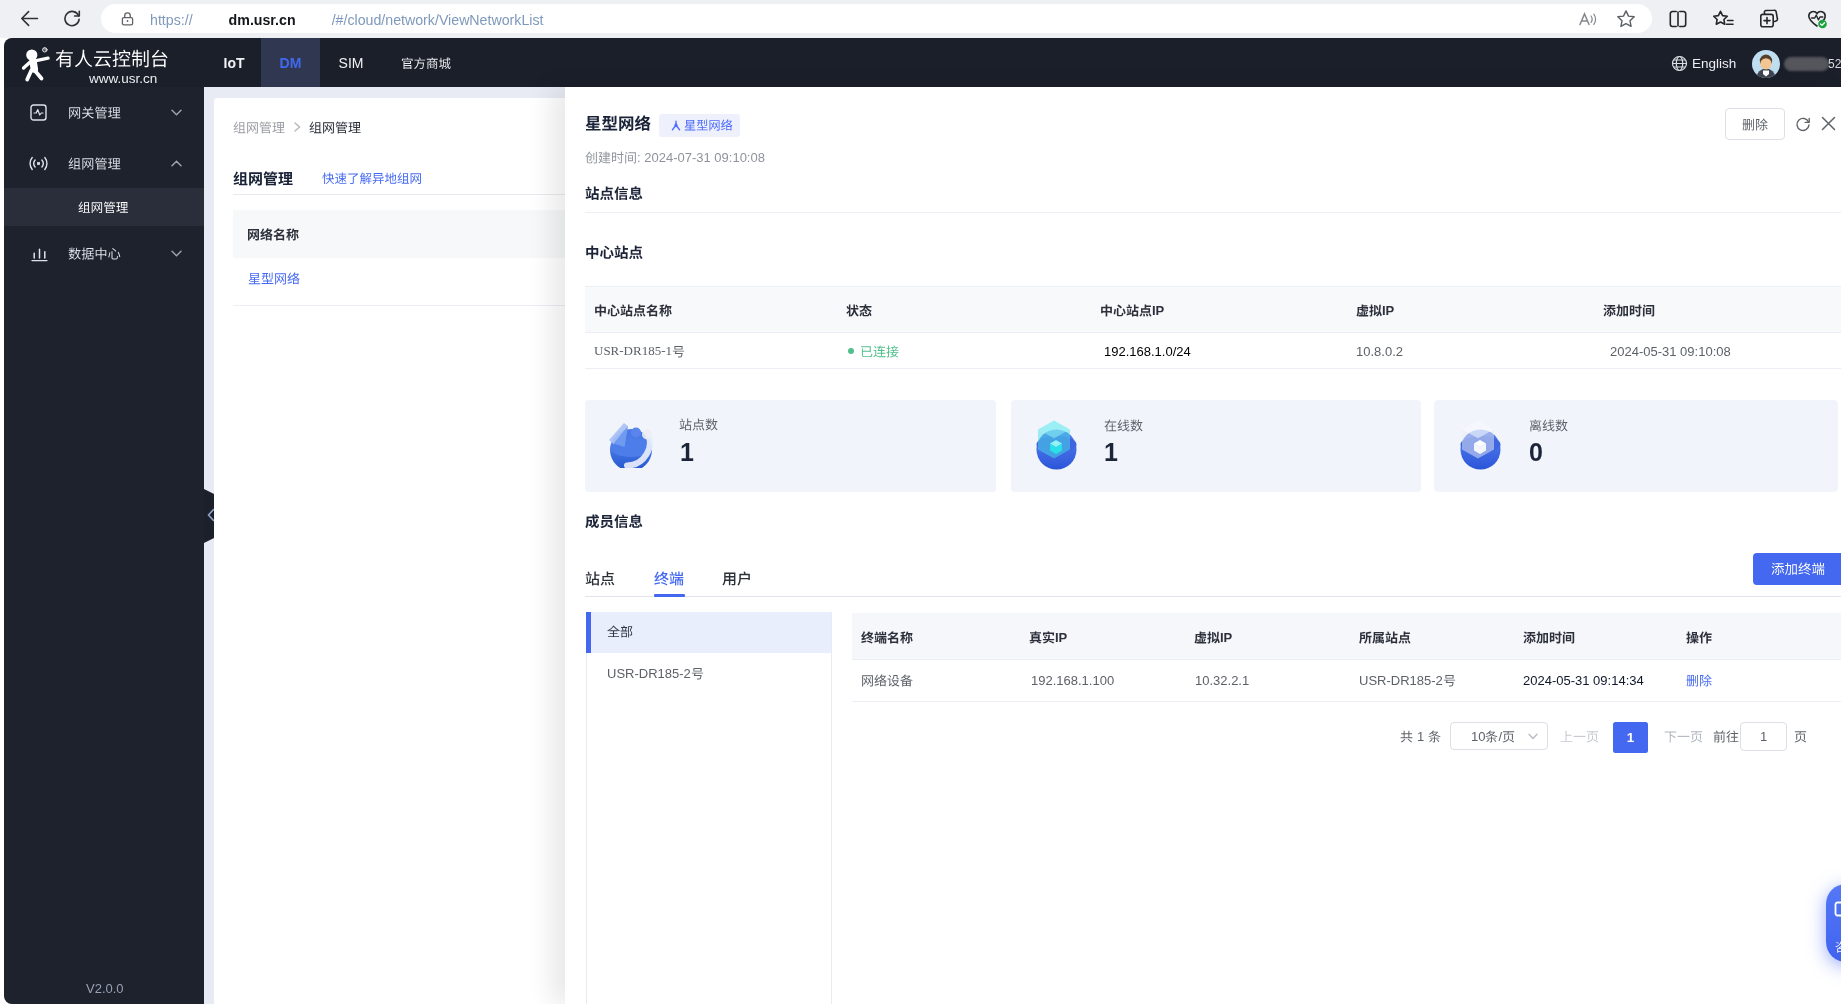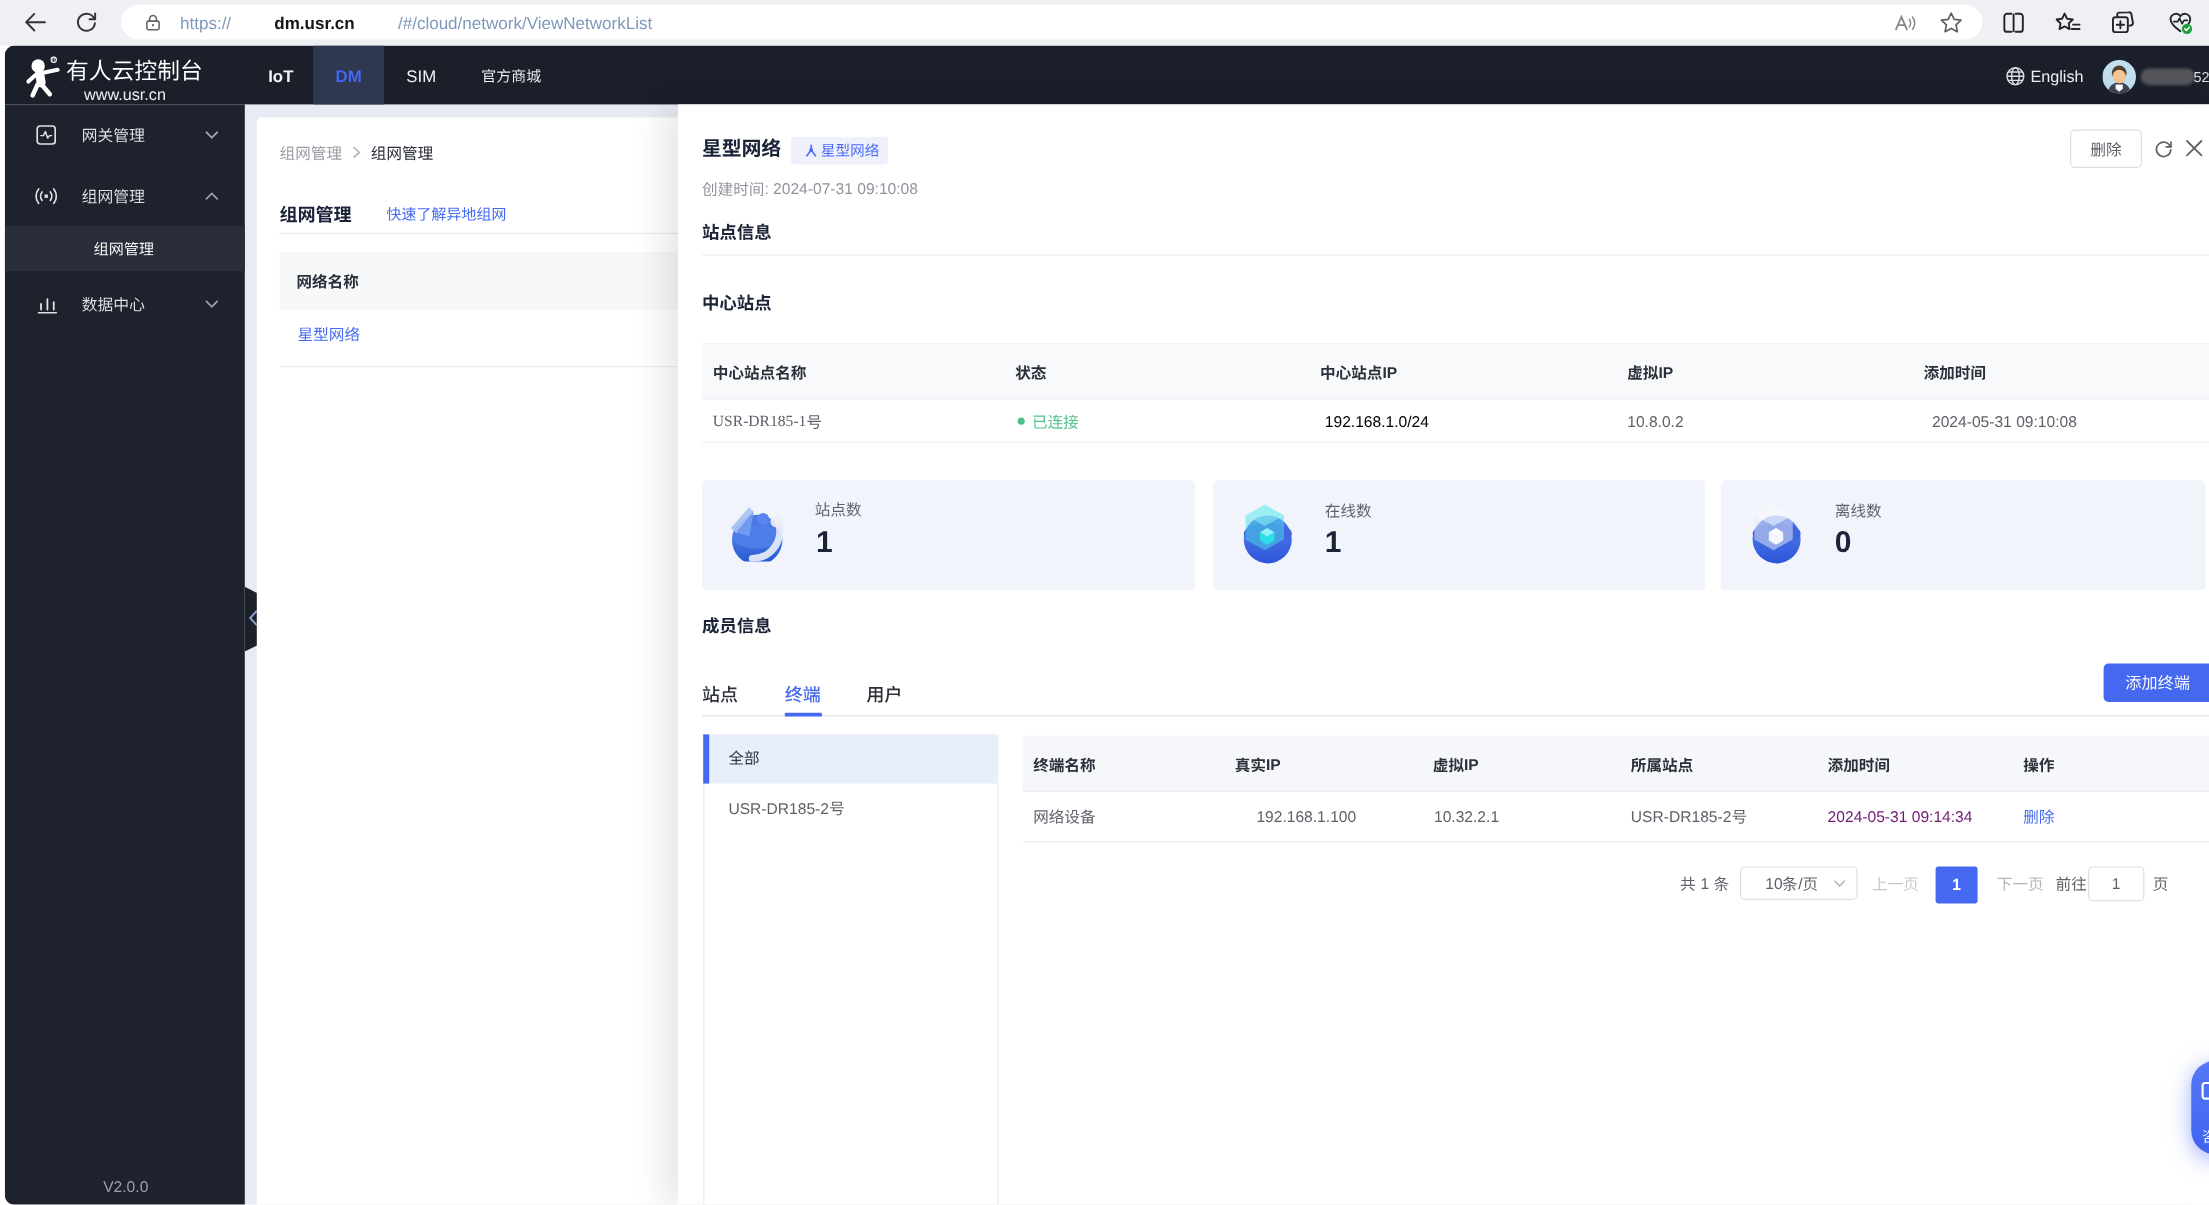--- a/index.html
+++ b/index.html
@@ -170,21 +170,21 @@
 <div style="position:absolute;left:51px;top:7px;height:26px;display:flex;align-items:center;white-space:nowrap;font-size:13px;color:#5d6168;font-weight:400;">
       <svg style="vertical-align:-0.12em;" width="114.0" height="19" viewBox="0 -880 6000 1000" fill="#ffffff">
         <use href="#r6709"></use>
         <use href="#r4eba" x="1000"></use>
         <use href="#r4e91" x="2000"></use>
         <use href="#r63a7" x="3000"></use>
         <use href="#r5236" x="4000"></use>
         <use href="#r53f0" x="5000"></use>
       </svg>
     </div>
-<div style="position:absolute;left:66px;top:31px;height:18px;display:flex;align-items:center;white-space:nowrap;font-size:13.5px;color:#eceef2;font-weight:400;">www.usr.cn</div>
+<div style="position:absolute;left:85px;top:31px;height:18px;display:flex;align-items:center;white-space:nowrap;font-size:13.5px;color:#eceef2;font-weight:400;">www.usr.cn</div>
 <div style="position:absolute;left:216px;top:15px;width:28px;height:20px;display:flex;align-items:center;justify-content:center;white-space:nowrap;font-size:14px;color:#f0f1f4;font-weight:700;">IoT</div>
 <div style="position:absolute;left:257px;top:15px;width:59px;height:20px;display:flex;align-items:center;justify-content:center;white-space:nowrap;font-size:14px;color:#4169f0;font-weight:700;">DM</div>
 <div style="position:absolute;left:333px;top:15px;width:28px;height:20px;display:flex;align-items:center;justify-content:center;white-space:nowrap;font-size:14px;color:#f0f1f4;font-weight:400;">SIM</div>
 <div style="position:absolute;left:397px;top:15px;height:20px;display:flex;align-items:center;white-space:nowrap;font-size:13px;color:#5d6168;font-weight:400;">
       <svg style="vertical-align:-0.12em;" width="50.0" height="12.5" viewBox="0 -880 4000 1000" fill="#f0f1f4">
         <use href="#r5b98"></use>
         <use href="#r65b9" x="1000"></use>
         <use href="#r5546" x="2000"></use>
         <use href="#r57ce" x="3000"></use>
       </svg>
@@ -609,26 +609,26 @@
       </svg>
     </div>
 <div style="position:absolute;left:857px;top:632px;height:20px;display:flex;align-items:center;white-space:nowrap;font-size:13px;color:#5d6168;font-weight:400;">
       <svg style="vertical-align:-0.12em;" width="52.0" height="13" viewBox="0 -880 4000 1000" fill="#5d6168">
         <use href="#r7f51"></use>
         <use href="#r7edc" x="1000"></use>
         <use href="#r8bbe" x="2000"></use>
         <use href="#r5907" x="3000"></use>
       </svg>
     </div>
-<div style="position:absolute;left:1027px;top:632px;height:20px;display:flex;align-items:center;white-space:nowrap;font-size:13px;color:#5d6168;font-weight:400;margin-left:16px;">192.168.1.100</div>
+<div style="position:absolute;left:1027px;top:632px;height:20px;display:flex;align-items:center;white-space:nowrap;font-size:13px;color:#5d6168;font-weight:400;">192.168.1.100</div>
 <div style="position:absolute;left:1191px;top:632px;height:20px;display:flex;align-items:center;white-space:nowrap;font-size:13px;color:#5d6168;font-weight:400;">10.32.2.1</div>
 <div style="position:absolute;left:1355px;top:632px;height:20px;display:flex;align-items:center;white-space:nowrap;font-size:13px;color:#5d6168;font-weight:400;">USR-DR185-2<svg style="vertical-align:-0.12em;" width="13.0" height="13" viewBox="0 -880 1000 1000" fill="#5d6168">
         <use href="#r53f7"></use>
       </svg></div>
-<div style="position:absolute;left:1519px;top:632px;height:20px;display:flex;align-items:center;white-space:nowrap;font-size:13px;color:#701a75;font-weight:400;">2024-05-31 09:14:34</div>
+<div style="position:absolute;left:1519px;top:632px;height:20px;display:flex;align-items:center;white-space:nowrap;font-size:13px;color:#0f172a;font-weight:400;">2024-05-31 09:14:34</div>
 <div style="position:absolute;left:1682px;top:632px;height:20px;display:flex;align-items:center;white-space:nowrap;font-size:13px;color:#5d6168;font-weight:400;">
       <svg style="vertical-align:-0.12em;" width="26.0" height="13" viewBox="0 -880 2000 1000" fill="#4468f0">
         <use href="#r5220"></use>
         <use href="#r9664" x="1000"></use>
       </svg>
     </div>
 <div style="position:absolute;left:1396px;top:688.5px;height:20px;display:flex;align-items:center;white-space:nowrap;font-size:13px;color:#5d6168;font-weight:400;">
       <svg style="vertical-align:-0.12em;" width="13.0" height="13" viewBox="0 -880 1000 1000" fill="#5d6168">
         <use href="#r5171"></use>
       </svg>

